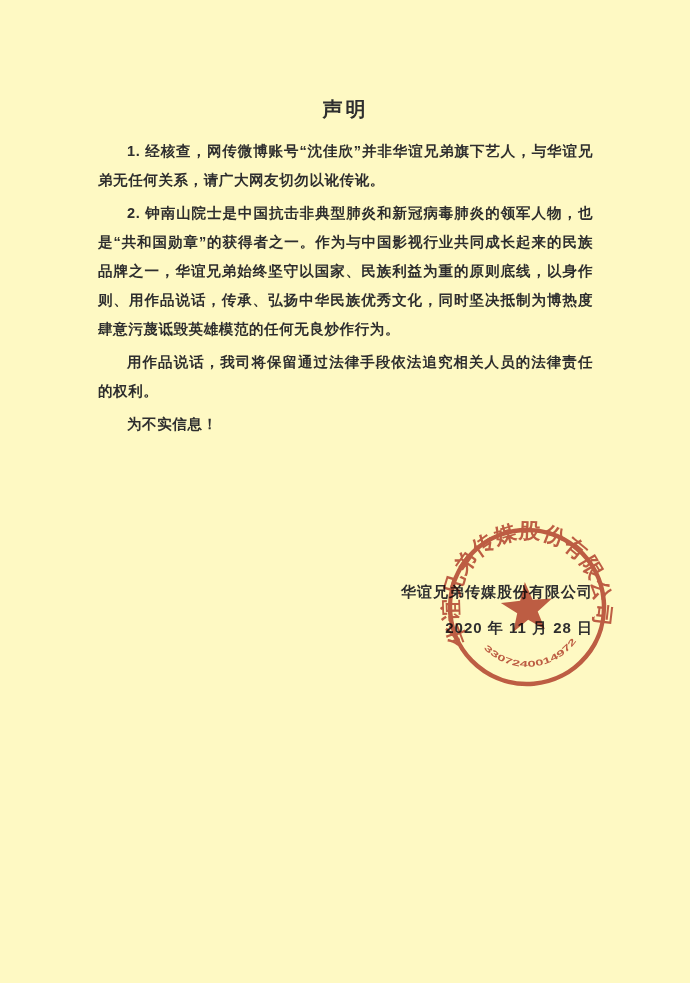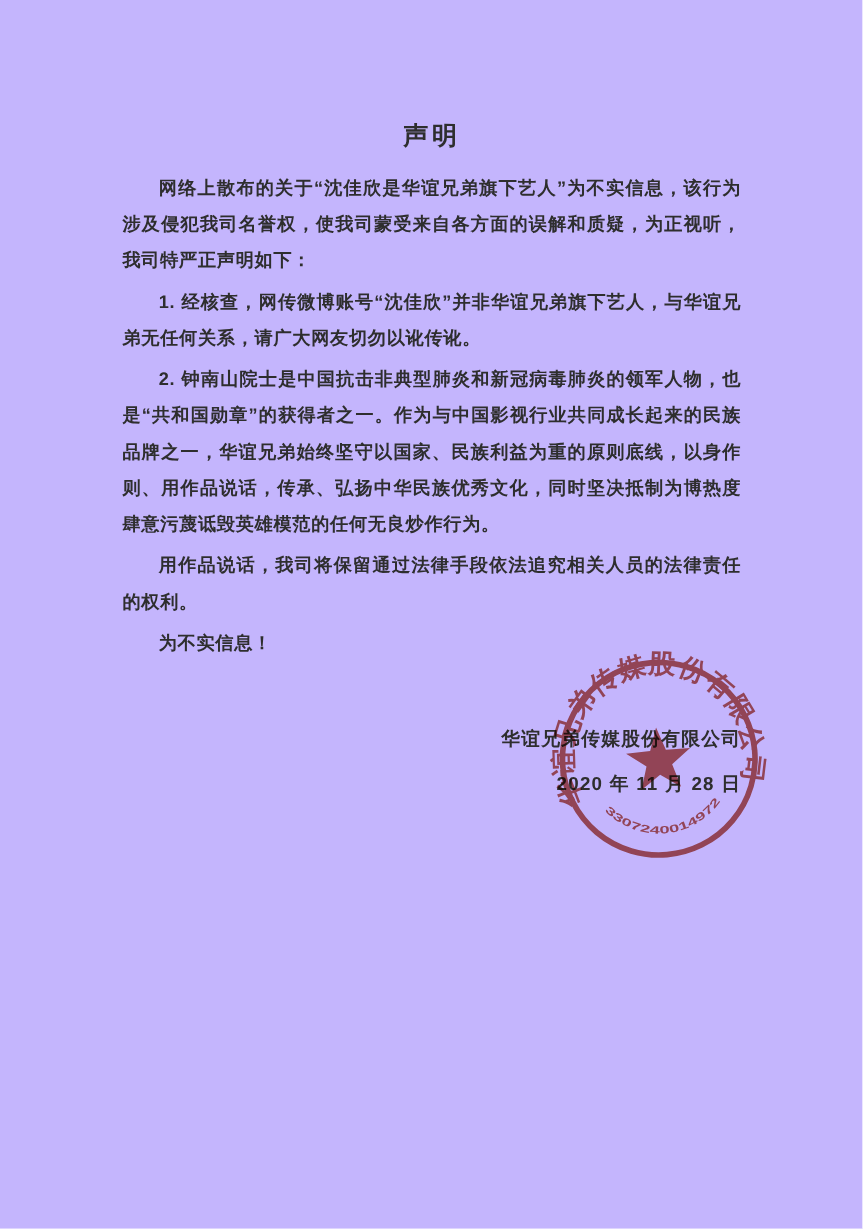--- a/index.html
+++ b/index.html
@@ -5,21 +5,21 @@
   html, body {
     margin: 0;
     padding: 0;
     background: #ffffff;
     font-family: "Liberation Sans", sans-serif;
   }
   .page {
     position: relative;
     width: 690px;
     height: 983px;
-    background: #c4b5fd;
+    background: #fef9c3;
     overflow: hidden;
   }
   .content {
     position: absolute;
     left: 98px;
     top: 96px;
     width: 495px;
     color: #2e2e2e;
   }
   .doc-title {
@@ -78,21 +78,20 @@
 </style>
 </head>
 <body>
 
 <div class="page">
 
   <div class="content">
     <h1 class="doc-title">声明</h1>
 
     <div class="doc-body">
-      <p>网络上散布的关于“沈佳欣是华谊兄弟旗下艺人”为不实信息，该行为涉及侵犯我司名誉权，使我司蒙受来自各方面的误解和质疑，为正视听，我司特严正声明如下：</p>
       <p>1. 经核查，网传微博账号“沈佳欣”并非华谊兄弟旗下艺人，与华谊兄弟无任何关系，请广大网友切勿以讹传讹。</p>
       <p>2. 钟南山院士是中国抗击非典型肺炎和新冠病毒肺炎的领军人物，也是“共和国勋章”的获得者之一。作为与中国影视行业共同成长起来的民族品牌之一，华谊兄弟始终坚守以国家、民族利益为重的原则底线，以身作则、用作品说话，传承、弘扬中华民族优秀文化，同时坚决抵制为博热度肆意污蔑诋毁英雄模范的任何无良炒作行为。</p>
       <p>用作品说话，我司将保留通过法律手段依法追究相关人员的法律责任的权利。</p>
       <p>为不实信息！</p>
     </div>
   </div>
 
   <div class="signature">
     <div class="sig-company">华谊兄弟传媒股份有限公司</div>
     <div class="sig-date">2020 年 11 月 28 日</div>

